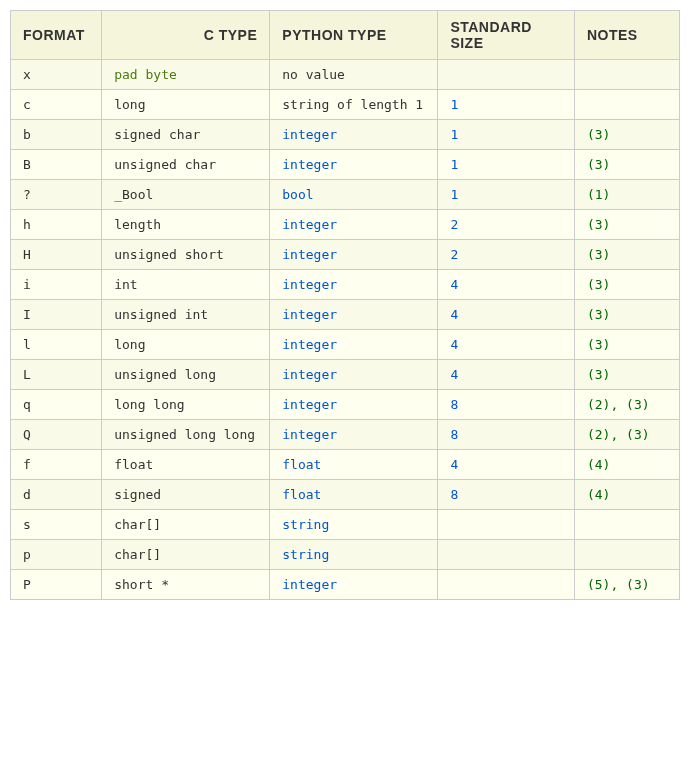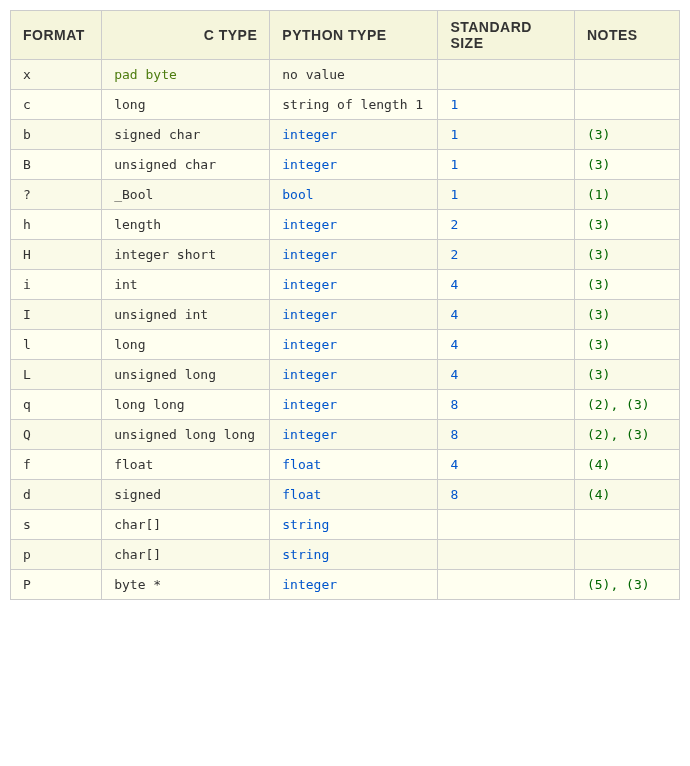--- a/index.html
+++ b/index.html
@@ -120,21 +120,21 @@
       </tr>
       <tr>
         <td>h</td>
         <td>length</td>
         <td><span class="blue">integer</span></td>
         <td><span class="blue">2</span></td>
         <td><span class="green-note">(3)</span></td>
       </tr>
       <tr>
         <td>H</td>
-        <td>integer short</td>
+        <td>unsigned short</td>
         <td><span class="blue">integer</span></td>
         <td><span class="blue">2</span></td>
         <td><span class="green-note">(3)</span></td>
       </tr>
       <tr>
         <td>i</td>
         <td>int</td>
         <td><span class="blue">integer</span></td>
         <td><span class="blue">4</span></td>
         <td><span class="green-note">(3)</span></td>
@@ -197,19 +197,19 @@
       </tr>
       <tr>
         <td>p</td>
         <td>char[]</td>
         <td><span class="blue">string</span></td>
         <td></td>
         <td></td>
       </tr>
       <tr>
         <td>P</td>
-        <td>byte *</td>
+        <td>short *</td>
         <td><span class="blue">integer</span></td>
         <td></td>
         <td><span class="green-note">(5), (3)</span></td>
       </tr>
     </tbody>
 </table>
 
 </body></html>

